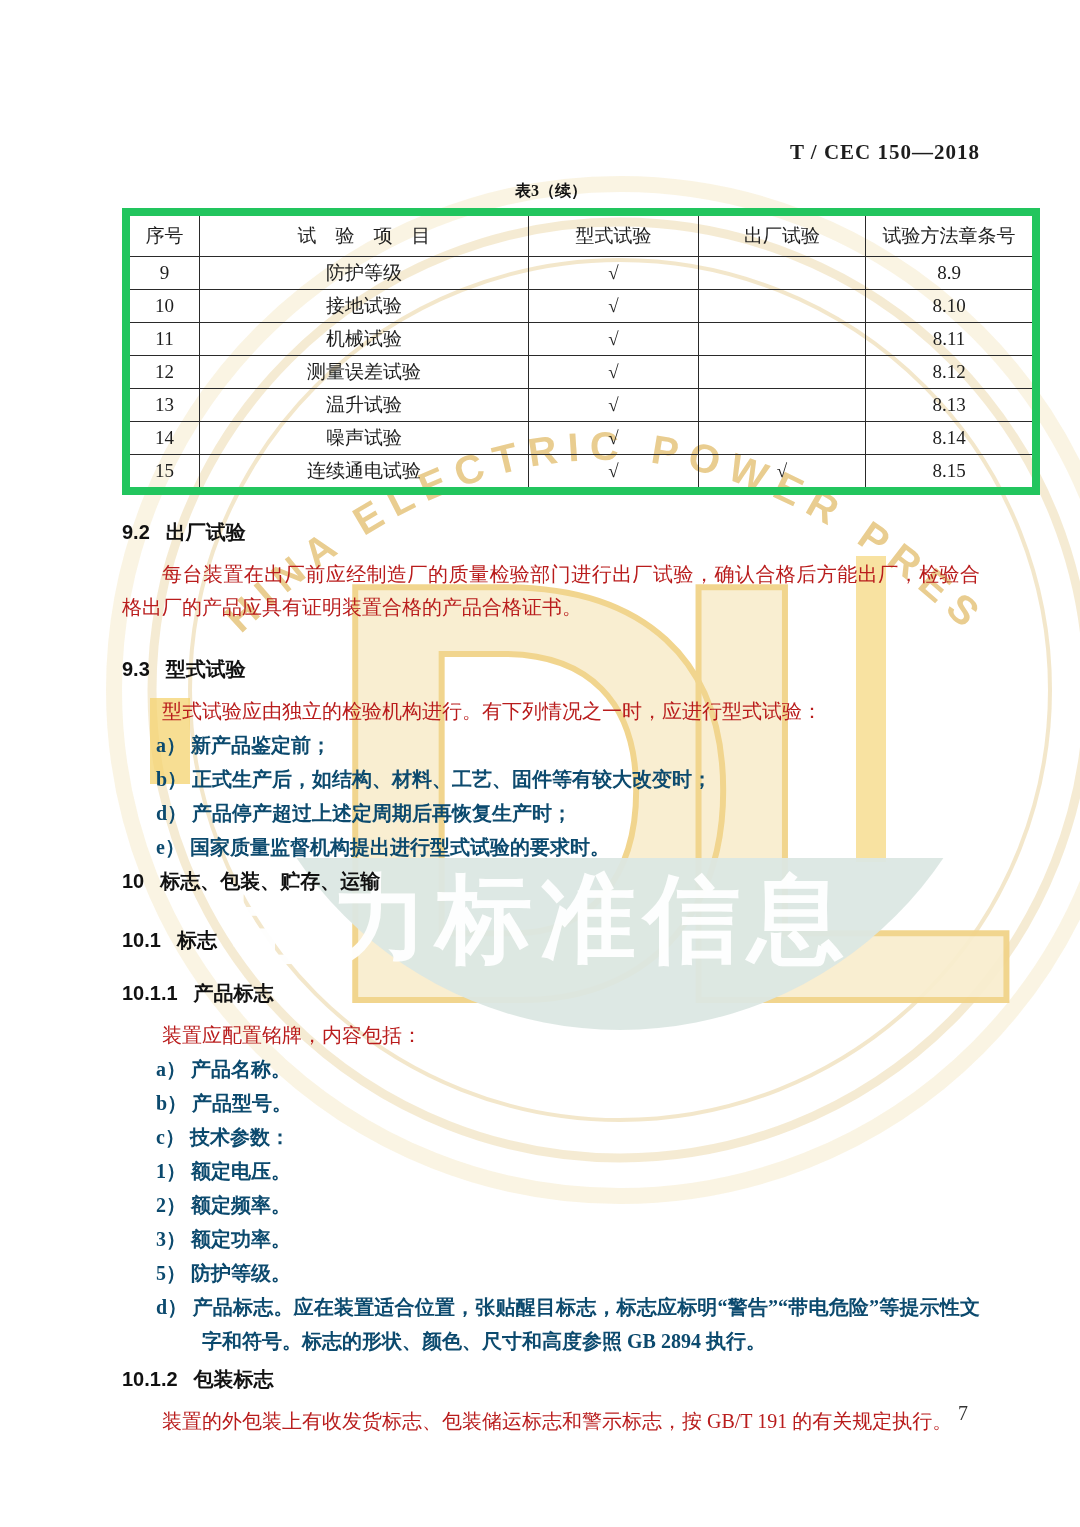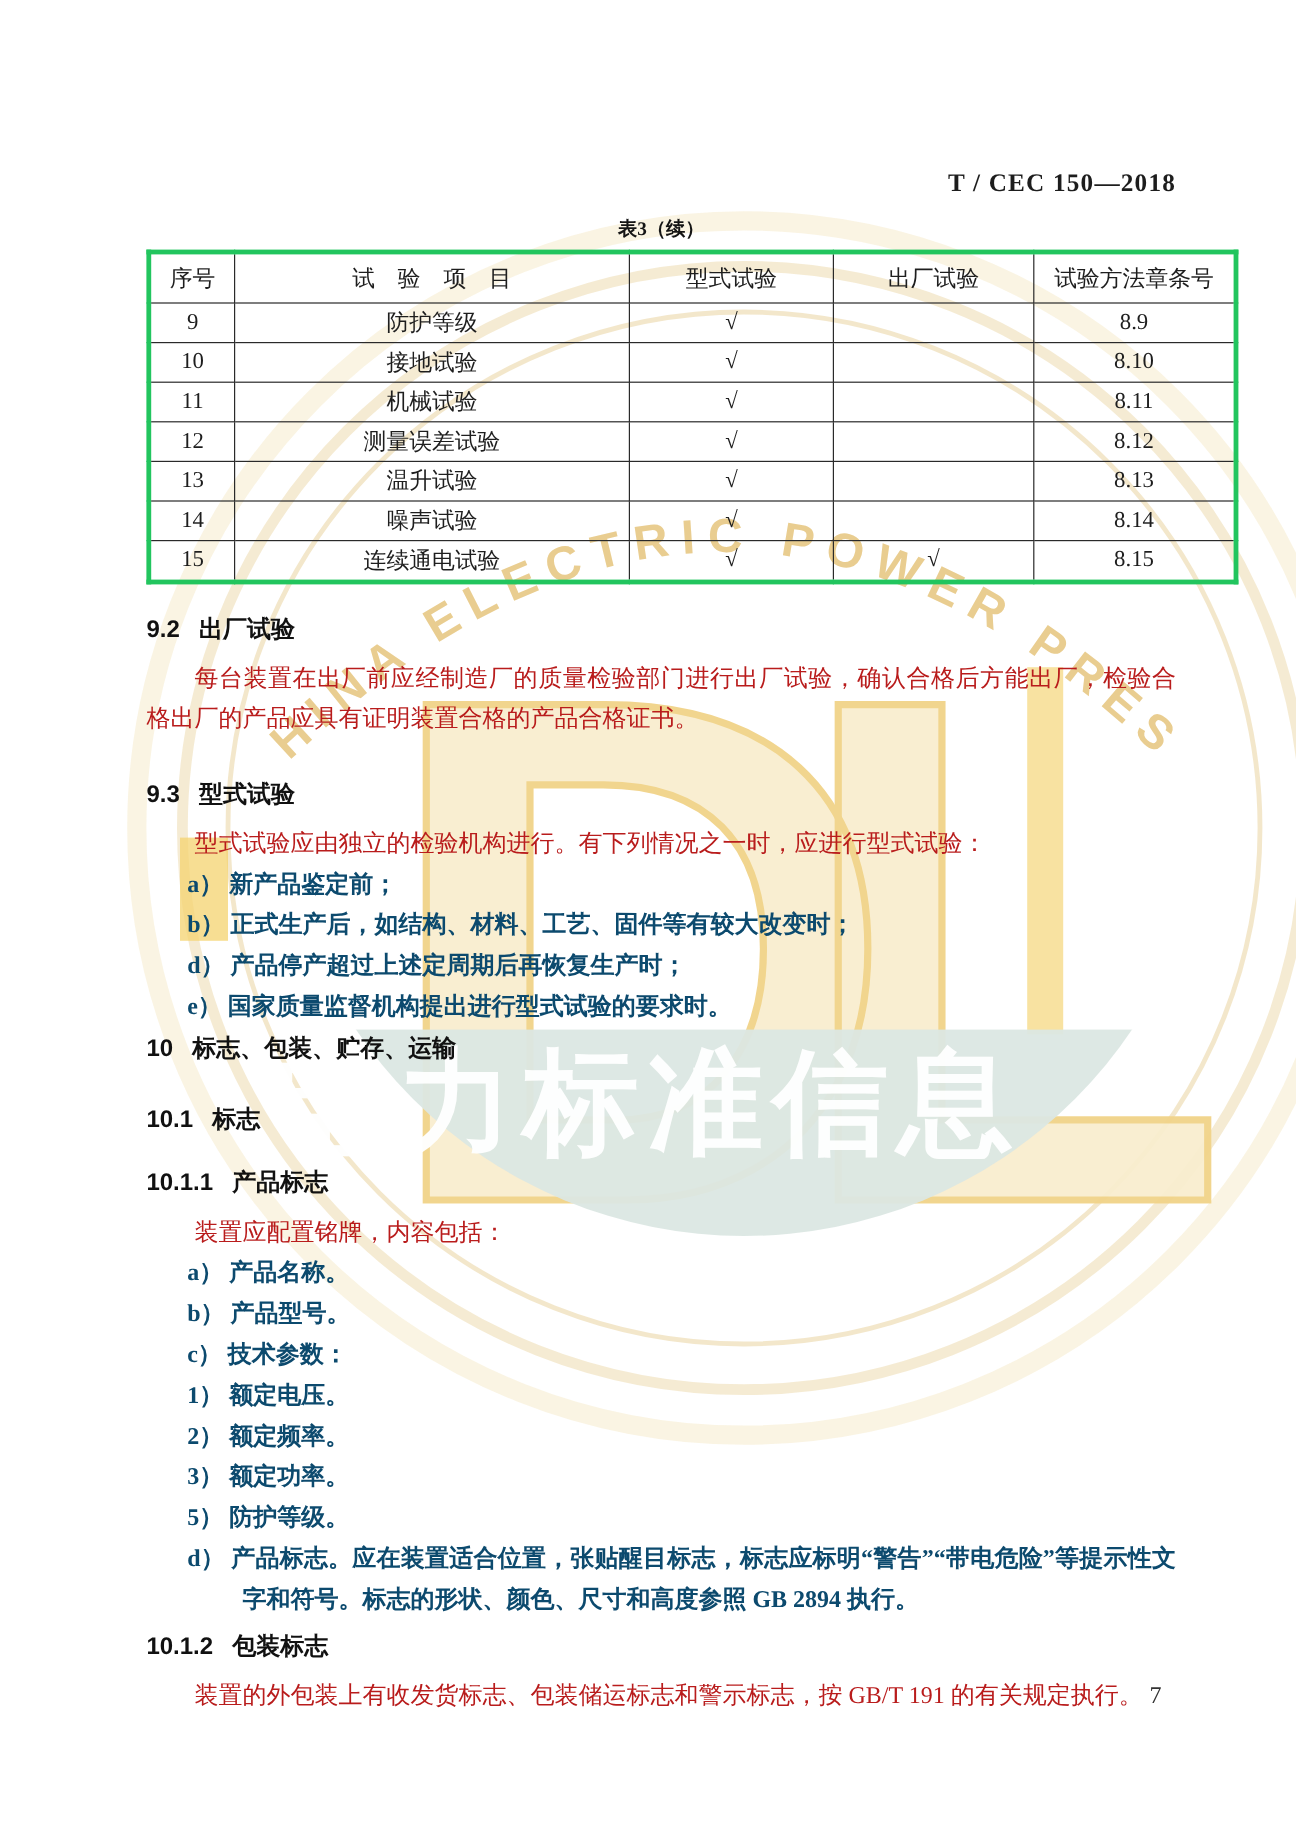--- a/index.html
+++ b/index.html
@@ -20,21 +20,21 @@
     margin-top:16px;text-align:center;font-weight:bold;font-size:16px;color:#151515;
   }
   table.std{
     margin-top:6px;width:858px;border-collapse:collapse;table-layout:fixed;
     font-size:19px;color:#1e1e1e;background:transparent;
   }
   table.std td,table.std th{
     border:1px solid #2a2a2a;text-align:center;vertical-align:middle;
     font-weight:normal;padding:0 4px;overflow:hidden;white-space:nowrap;
   }
-  table.std{border:4px solid #22c55e;}
+  table.std{border:8px solid #22c55e;}
   table.std tr.hdr td{height:40px;}
   table.std tr.row td{height:32px;}
   .c-no{width:61px;} .c-item{width:320px;} .c-type{width:161px;} .c-fact{width:158px;} .c-clause{width:158px;}
   
   .h-sec{
     font-family:"Liberation Sans","DejaVu Sans",sans-serif;font-weight:bold;
     font-size:20px;color:#111;
   }
   .h-sec .num{margin-right:16px;letter-spacing:0;}
   .para{

